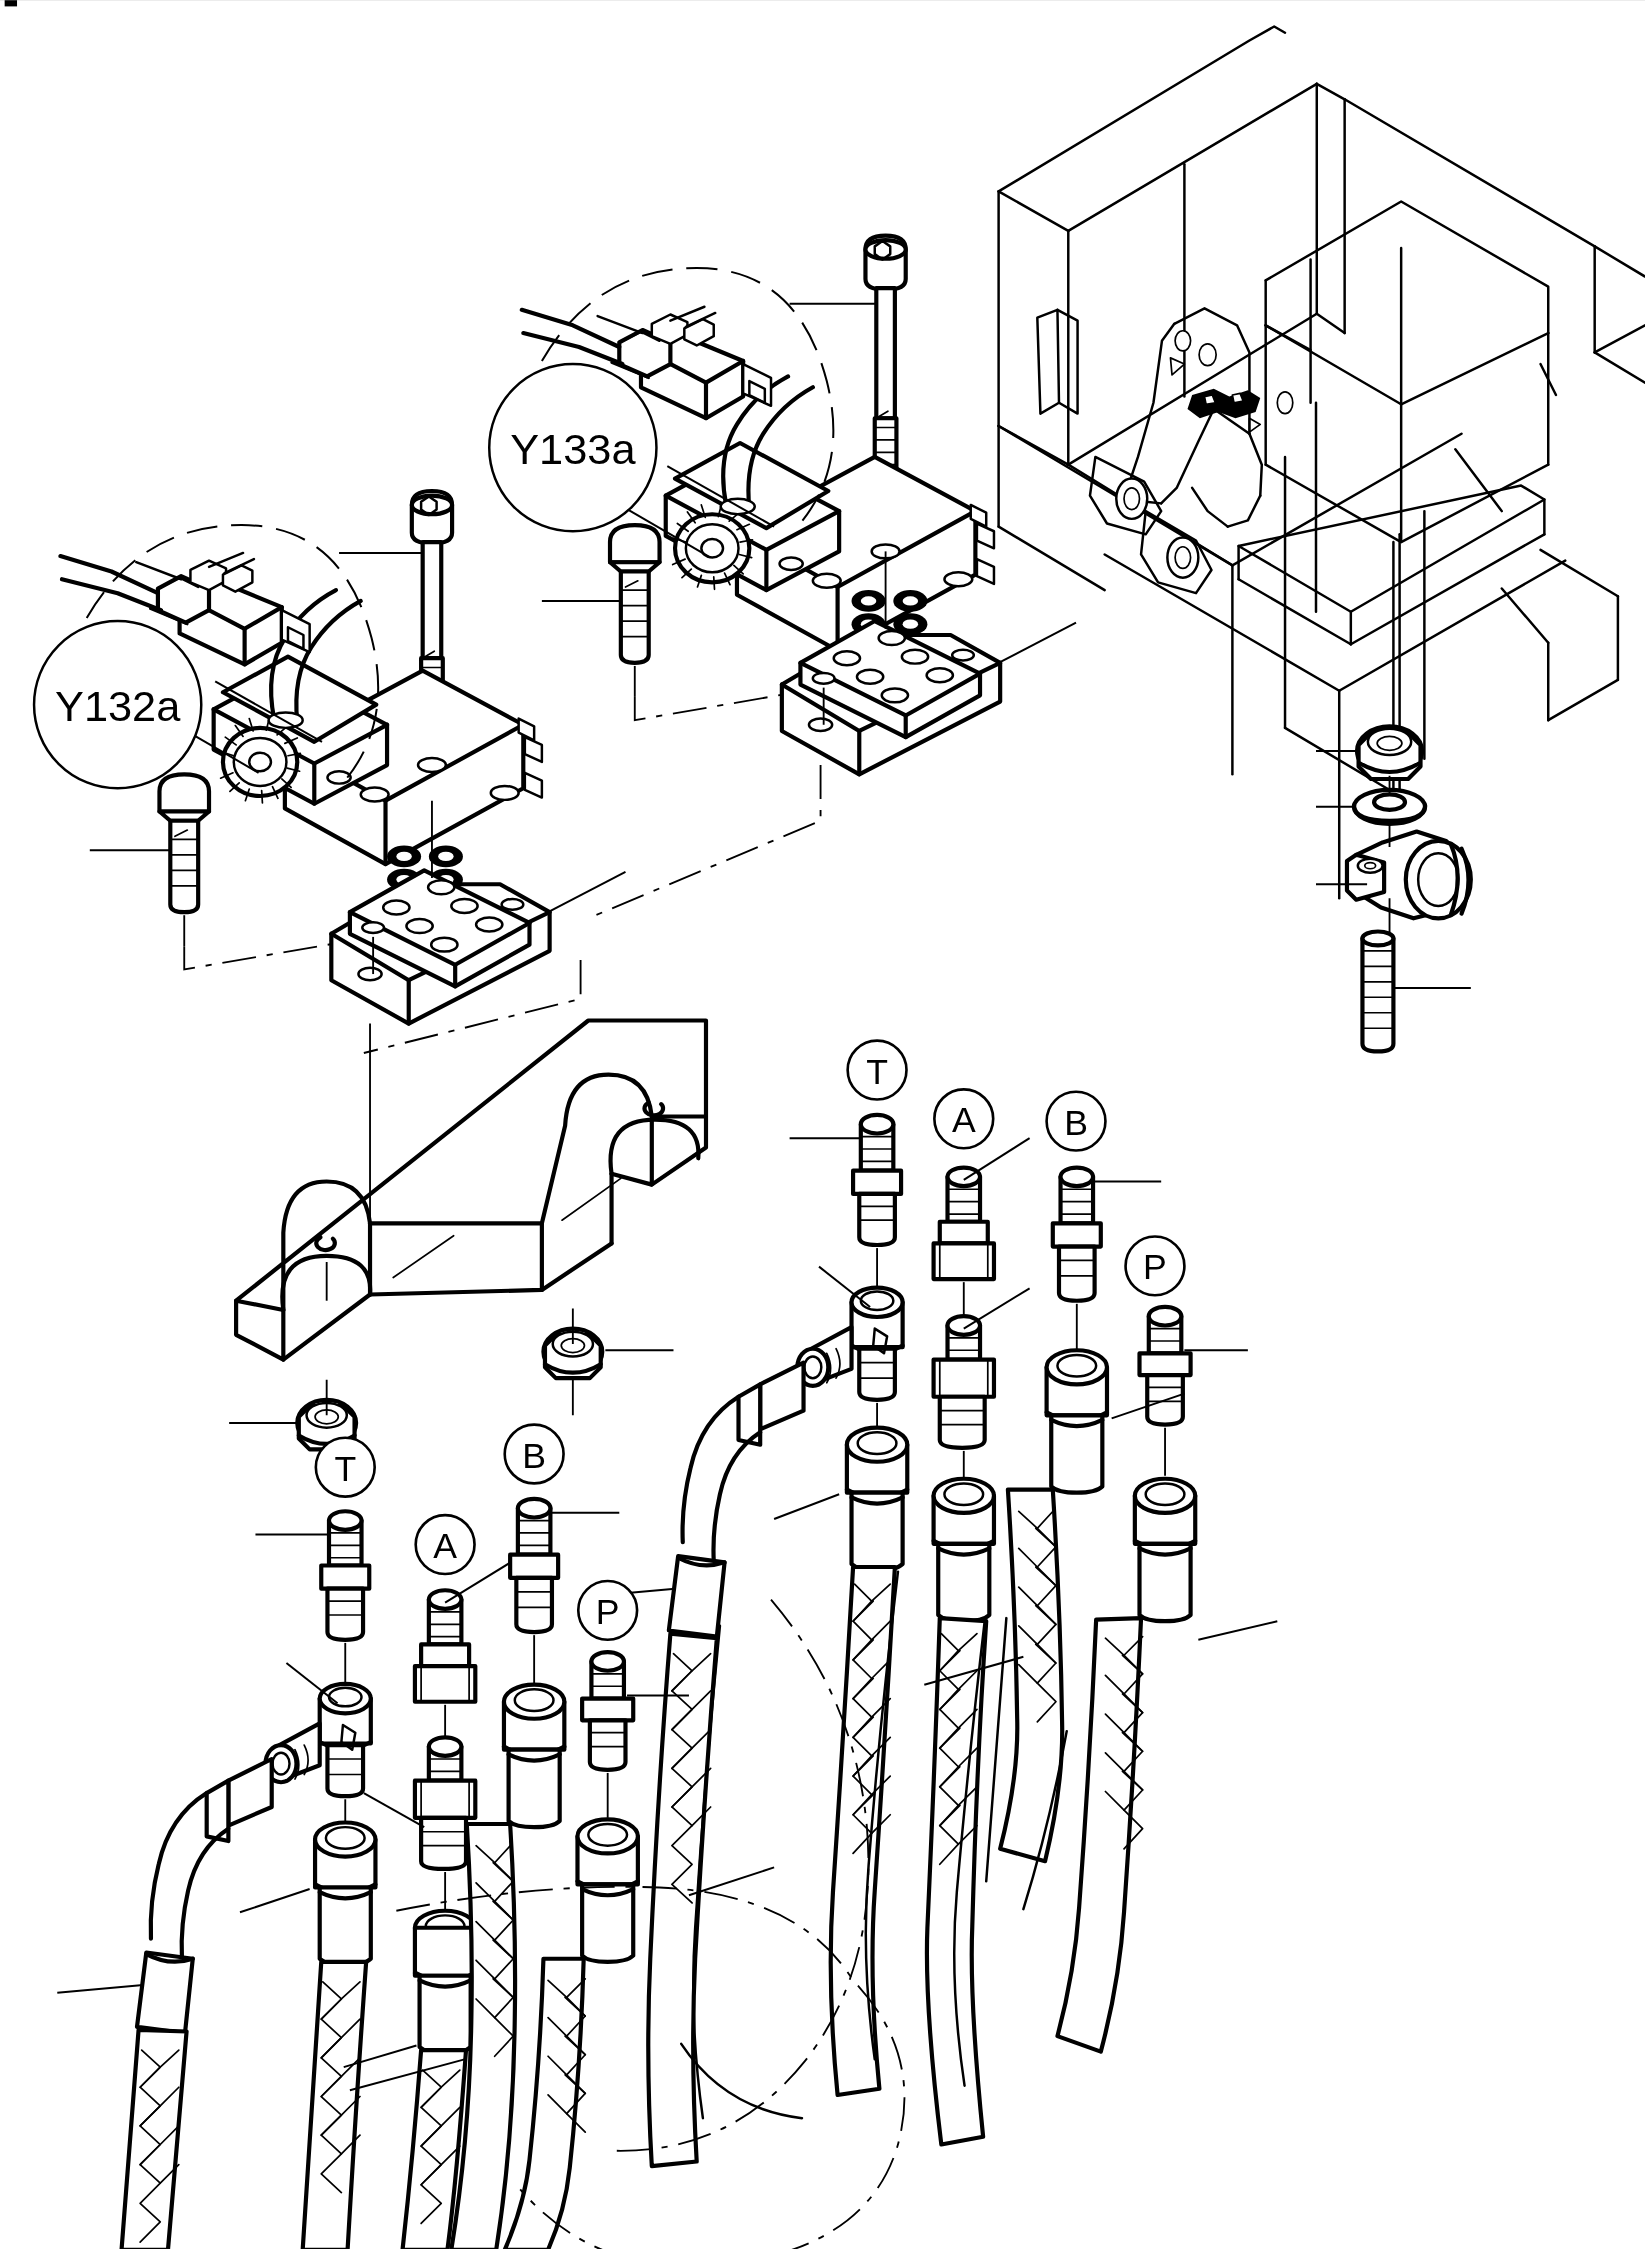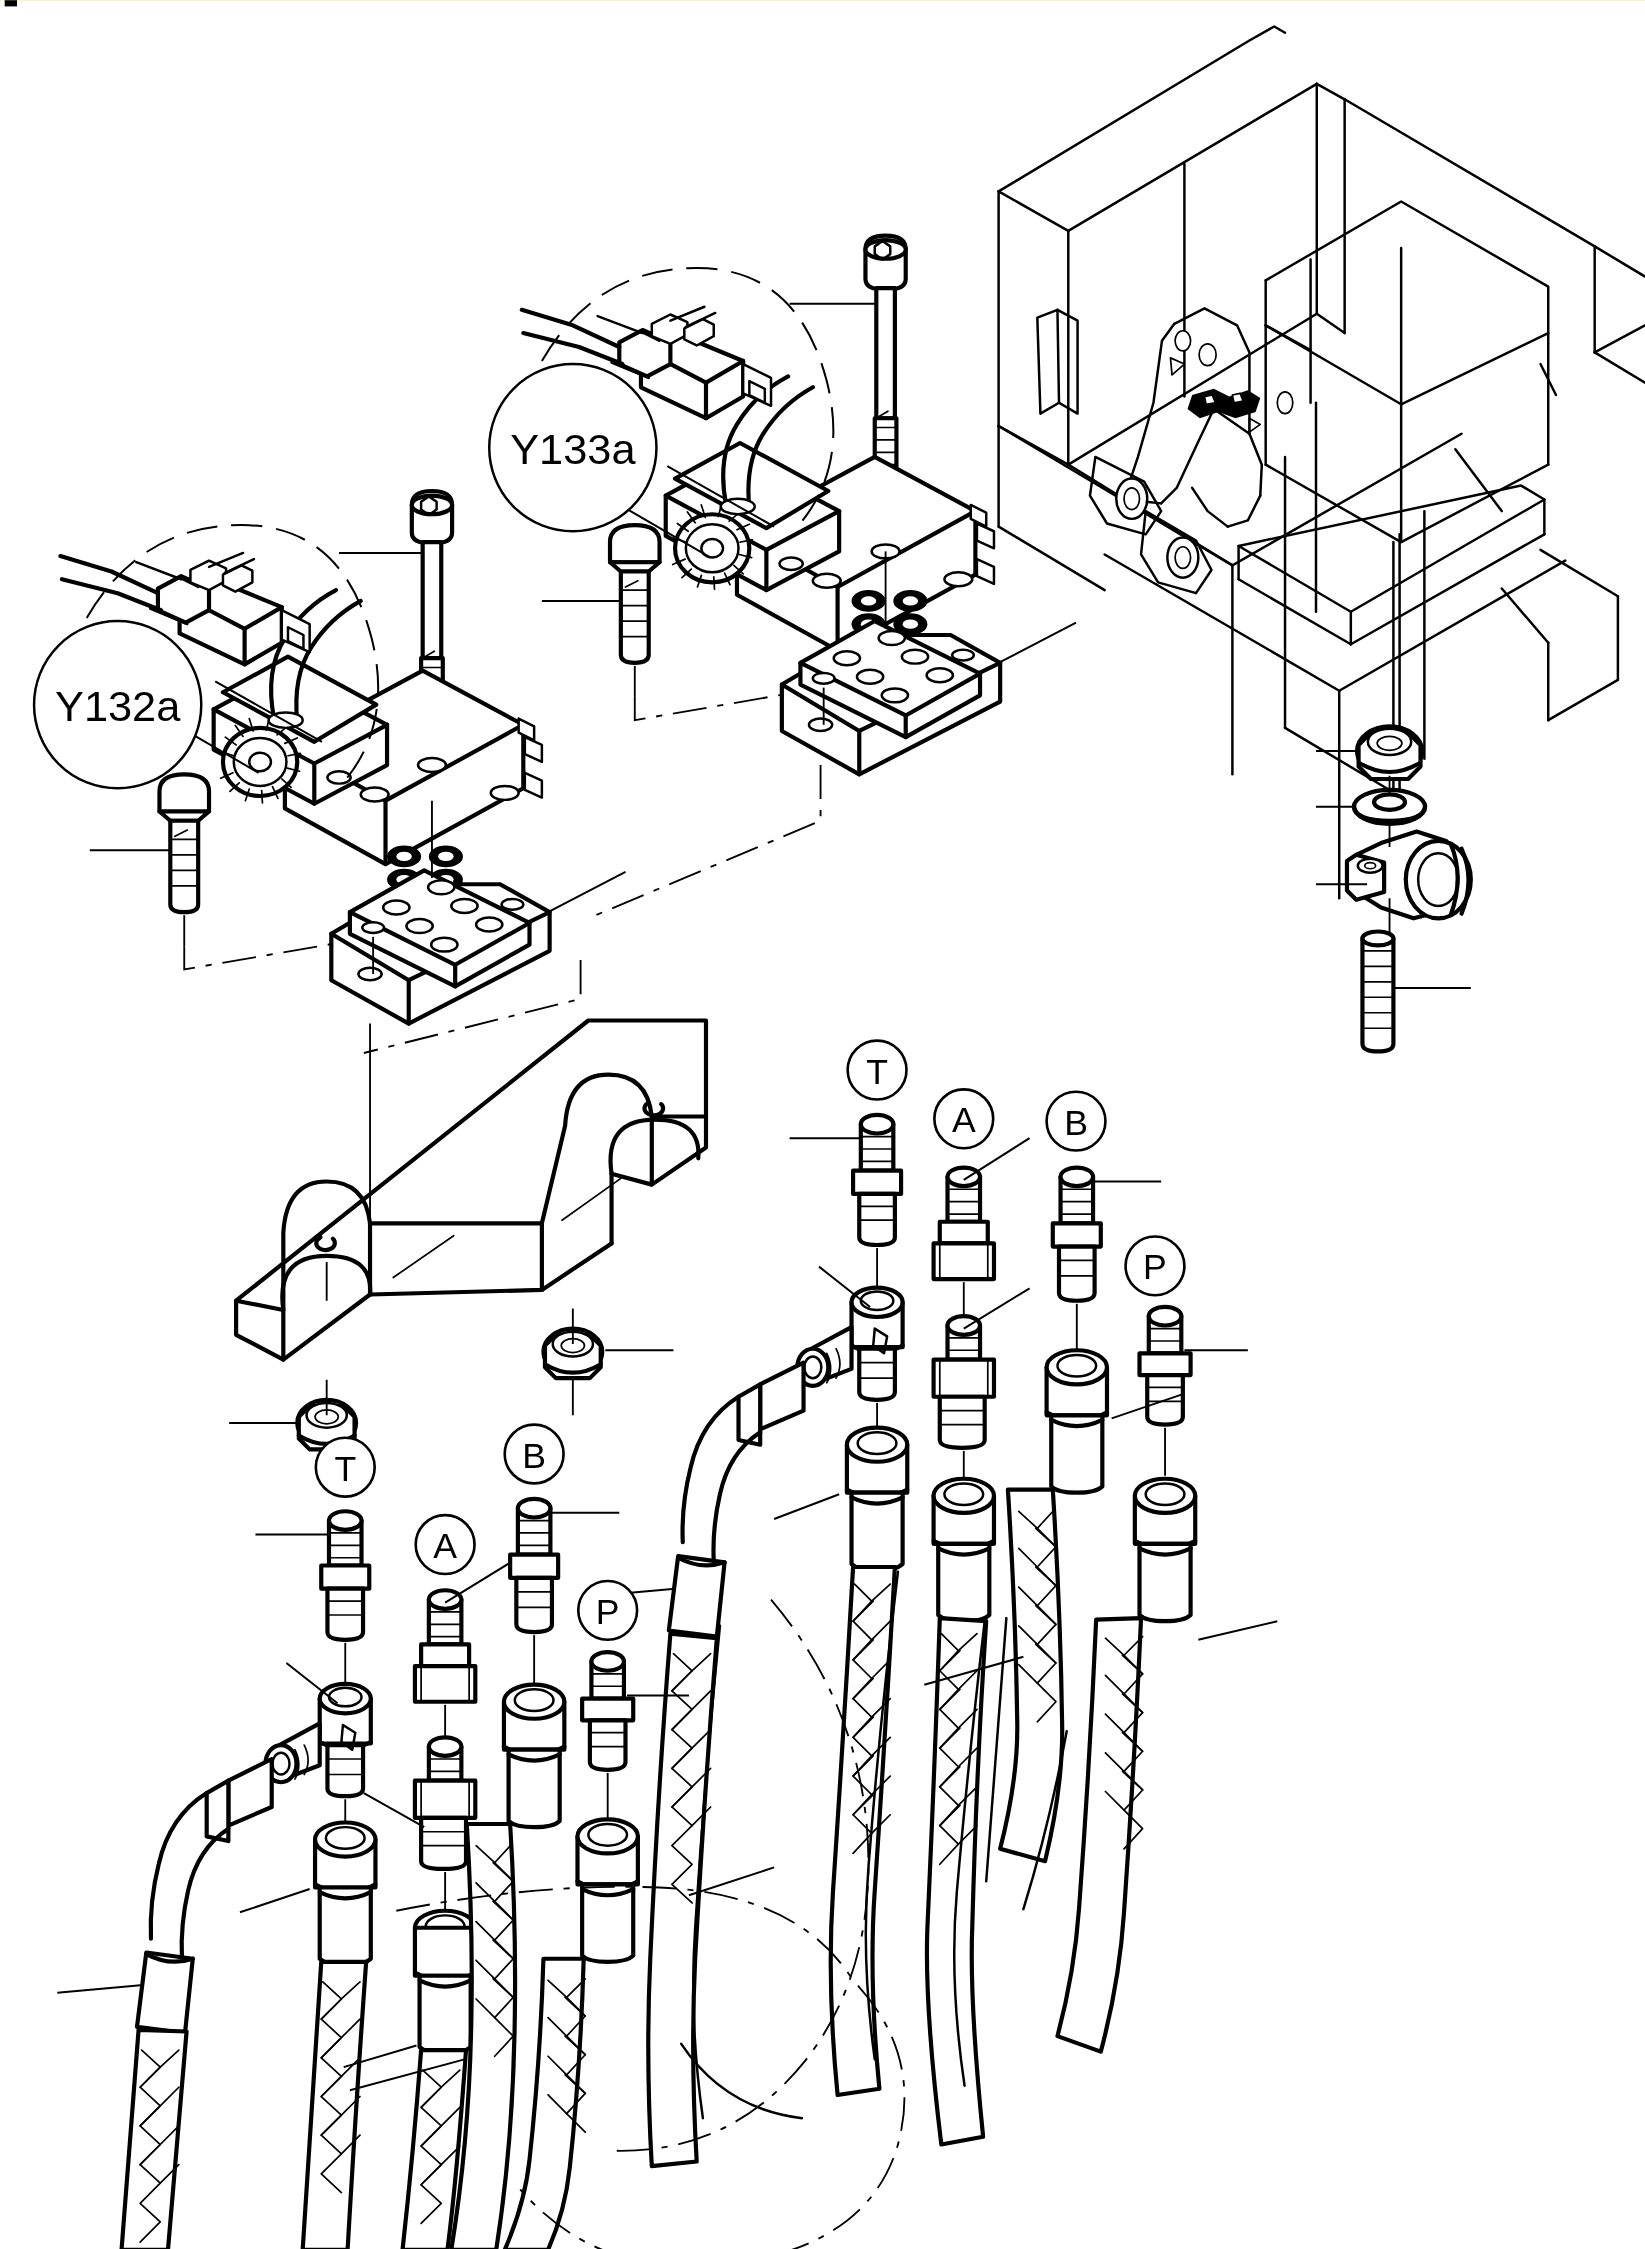--- a/index.html
+++ b/index.html
@@ -13,21 +13,21 @@
     width: 1645px;
     height: 2250px;
     overflow: hidden;
     position: relative;
   }
   #diagram-root {
     position: absolute;
     left: 0; top: 0;
     width: 1645px;
     height: 2250px;
-    background: #eab308;
+    background: #a3a3a3;
   }
   svg#drawing {
     display: block;
     width: 1645px;
     height: 2250px;
   }
   .ln     { fill: none; stroke: #000; stroke-width: 3.2; stroke-linecap: round; stroke-linejoin: round; }
   .ln-th  { fill: none; stroke: #000; stroke-width: 5.4; stroke-linecap: round; stroke-linejoin: round; }
   .ln-fn  { fill: none; stroke: #000; stroke-width: 2.2; stroke-linecap: round; stroke-linejoin: round; }
   .ln-lead{ fill: none; stroke: #000; stroke-width: 2.6; stroke-linecap: butt; }

